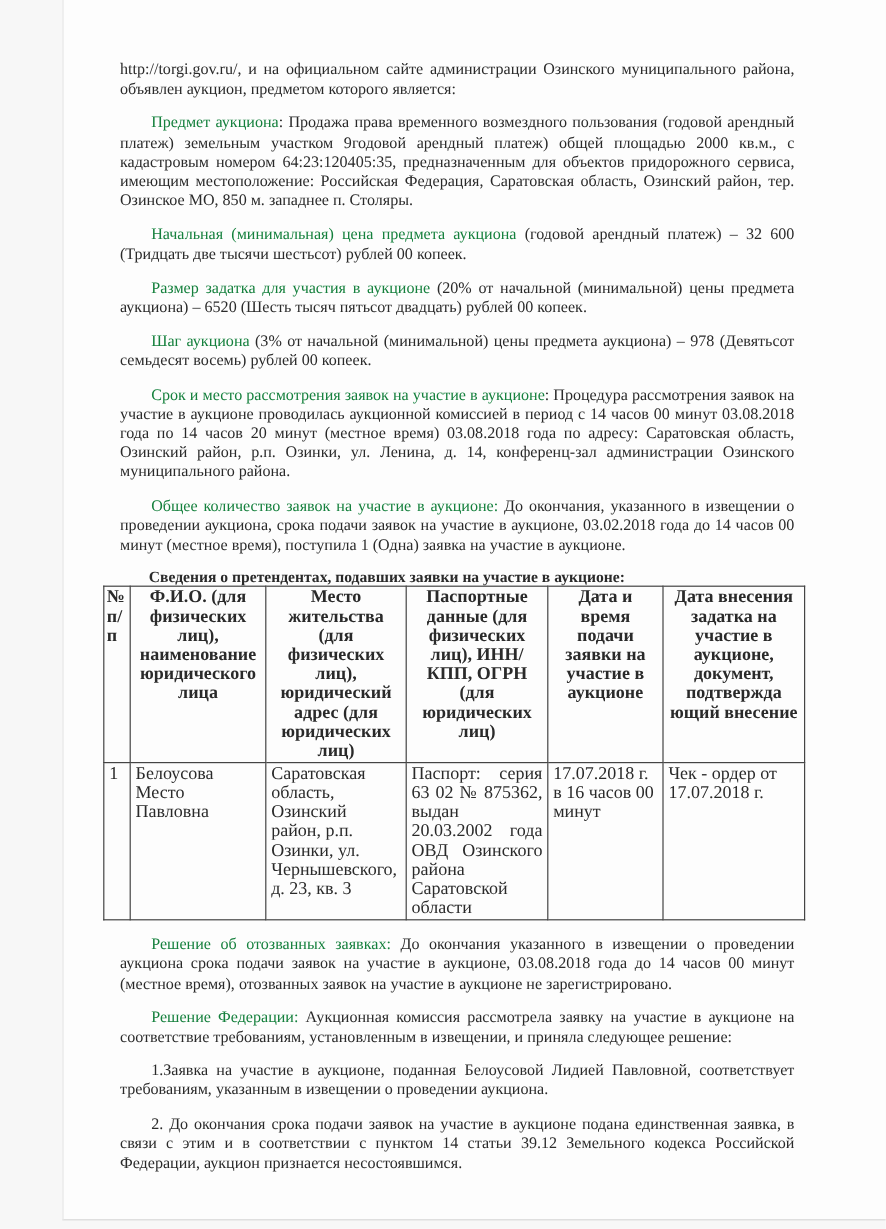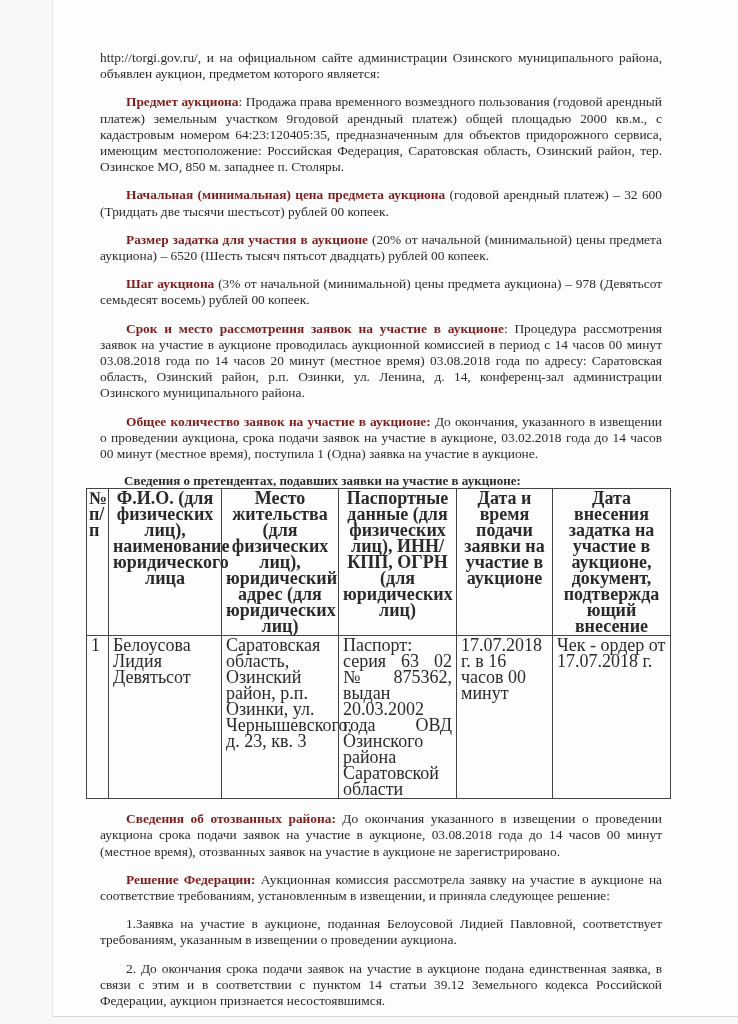--- a/index.html
+++ b/index.html
@@ -15,27 +15,27 @@
       background: #fdfdfd;
       border-left: 1px solid #e6e6e6;
       border-bottom: 1px solid #d8d8d8;
     }
     .content {
       position: absolute; left: 88px; top: 38px; width: 586px;
       font-size: 13.4px; line-height: 16.2px;
     }
     p { margin: 12px; text-align: justify; }
     .ind { text-indent: 26px; }
-    b { font-weight: bold; color: #7f1d1d; }
+    b { font-weight: normal; color: #15803d; }
     .caption {
       margin: 2px 0 0 36px; font-weight: bold; font-size: 13px; line-height: 14px;
     }
     table.apps {
       border-collapse: collapse; width: 584px; margin-left: -2px;
-      font-size: 18px; line-height: 16px; table-layout: fixed;
+      font-size: 15px; line-height: 16px; table-layout: fixed;
     }
     table.apps th, table.apps td {
       border: 1px solid #444; vertical-align: top; padding: 1px 4px;
     }
     table.apps th { font-weight: bold; }
     table.apps td { text-align: left; }
     td.just { text-align: justify !important; }
     .no-head { text-align: left !important; padding-left: 2px !important; }
   </style>
 </head>
@@ -77,29 +77,29 @@
         <th>Ф.И.О. (для физических лиц), наименование юридического лица</th>
         <th>Место жительства (для физических лиц), юридический адрес (для юридических лиц)</th>
         <th>Паспортные данные (для физических лиц), ИНН/КПП, ОГРН (для юридических лиц)</th>
         <th>Дата и время подачи заявки на участие в аукционе</th>
         <th>Дата внесения задатка на участие в аукционе, документ, подтвержда ющий внесение</th>
       </tr>
     </thead>
     <tbody>
       <tr>
         <td>1</td>
-        <td>Белоусова Лидия Девятьсот</td>
+        <td>Белоусова Место Павловна</td>
         <td>Саратовская область, Озинский район, р.п. Озинки, ул. Чернышевского, д. 23, кв. 3</td>
         <td class="just">Паспорт: серия 63 02 № 875362, выдан 20.03.2002 года ОВД Озинского района Саратовской области</td>
         <td>17.07.2018 г. в 16 часов 00 минут</td>
         <td>Чек - ордер от 17.07.2018 г.</td>
       </tr>
     </tbody>
   </table>
 
-  <p class="ind"><b>Сведения об отозванных района:</b><span> До окончания указанного в извещении о проведении аукциона срока подачи заявок на участие в аукционе, 03.08.2018 года до 14 часов 00 минут (местное время), отозванных заявок на участие в аукционе не зарегистрировано.</span></p>
+  <p class="ind"><b>Решение об отозванных заявках:</b><span> До окончания указанного в извещении о проведении аукциона срока подачи заявок на участие в аукционе, 03.08.2018 года до 14 часов 00 минут (местное время), отозванных заявок на участие в аукционе не зарегистрировано.</span></p>
 
   <p class="ind"><b>Решение Федерации:</b><span> Аукционная комиссия рассмотрела заявку на участие в аукционе на соответствие требованиям, установленным в извещении, и приняла следующее решение:</span></p>
 
   <p class="ind">1.Заявка на участие в аукционе, поданная Белоусовой Лидией Павловной, соответствует требованиям, указанным в извещении о проведении аукциона.</p>
   <p class="ind">2. До окончания срока подачи заявок на участие в аукционе подана единственная заявка, в связи с этим и в соответствии с пунктом 14 статьи 39.12 Земельного кодекса Российской Федерации, аукцион признается несостоявшимся.</p>
 
 </div>
 
 </body></html>

